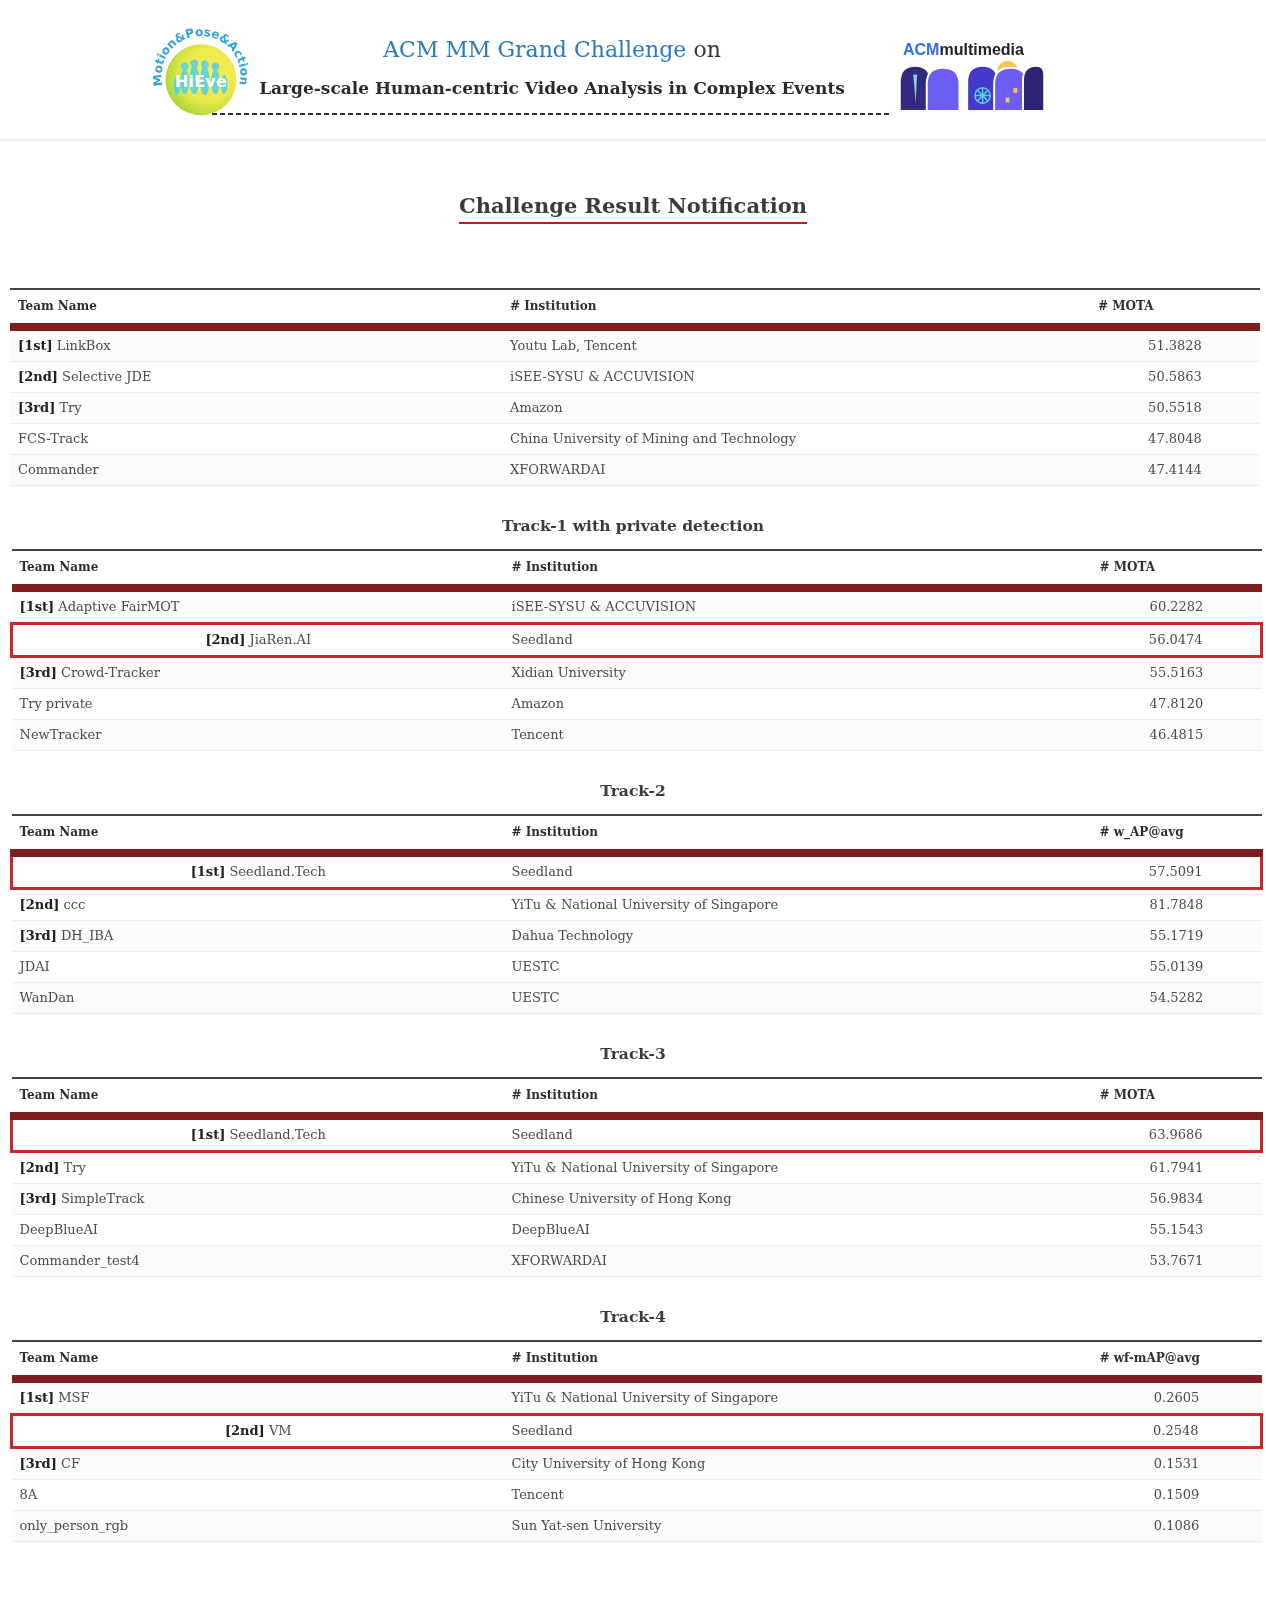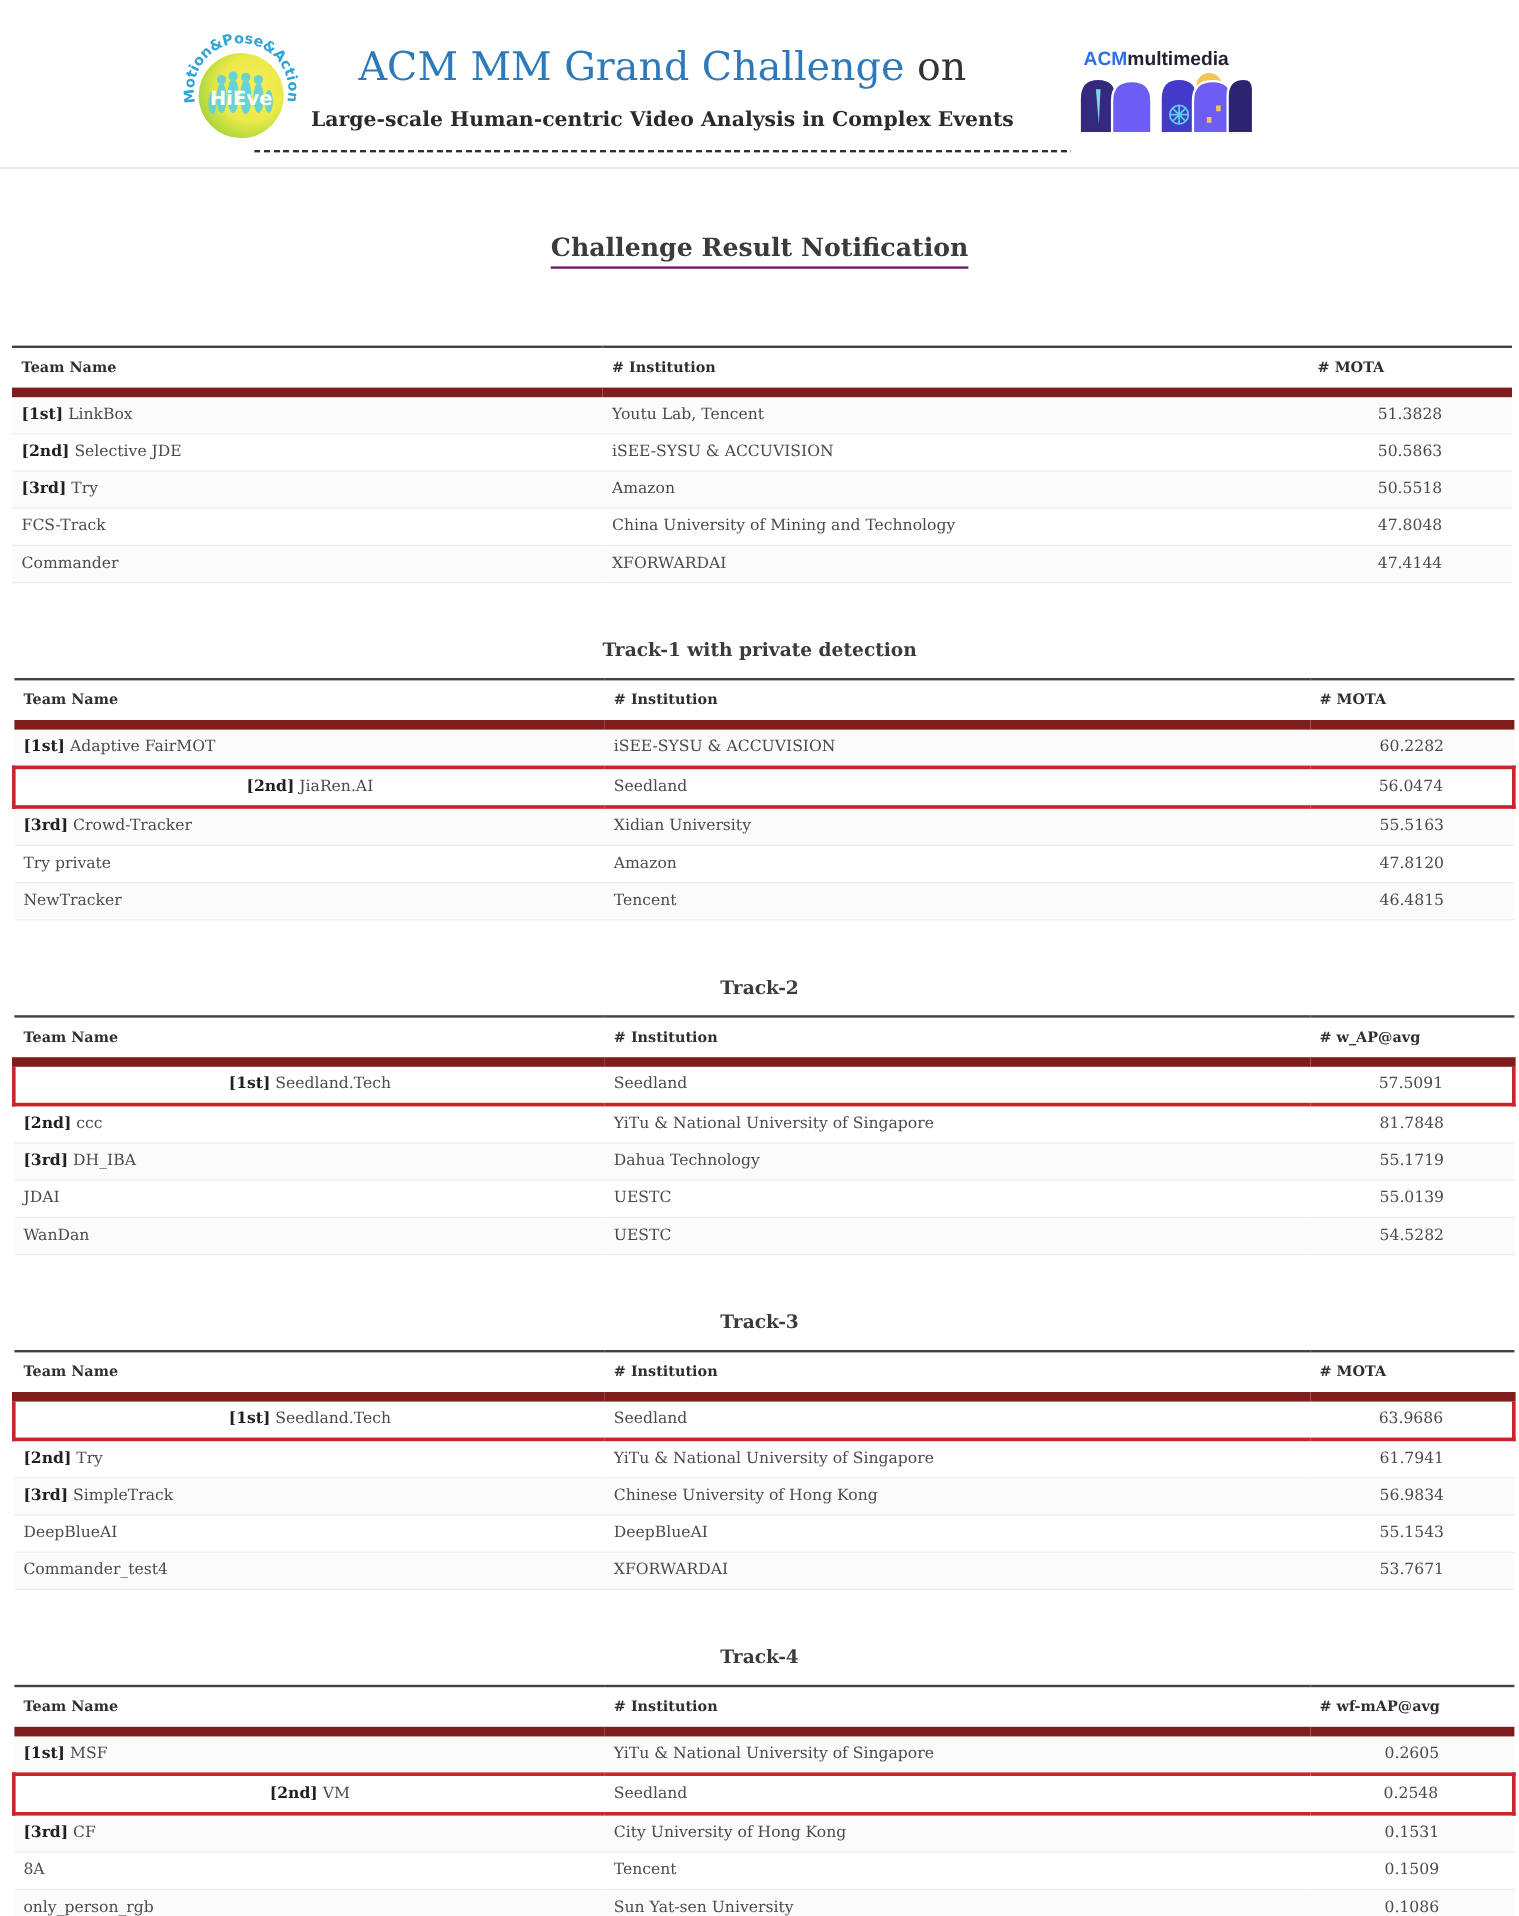--- a/index.html
+++ b/index.html
@@ -7,37 +7,37 @@
   body {
     width: 1266px; min-height: 1597px;
     font-family: "DejaVu Serif", "Liberation Serif", serif;
     color: #3d3d3d;
   }
 
   
   .page-header { position: relative; height: 141px; border-bottom: 2px solid #ededed; }
   .hieve-logo { position: absolute; left: 153px; top: 26px; width: 96px; height: 96px; }
   .header-center { position: absolute; left: 212px; top: 38px; width: 680px; text-align: center; }
-  .main-title { font-size: 33px; font-weight: 500; color: #333; margin: 0; line-height: 1.1; }
+  .main-title { font-size: 22px; font-weight: 500; color: #333; margin: 0; line-height: 1.1; }
   .main-title .blue { color: #2e79b9; }
   .subtitle { font-size: 17px; font-weight: bold; color: #2b2b2b; margin: 17px 0 0 0; line-height: 1.1; }
   .dashed-line { margin-top: 15px; height: 2px;
     background: repeating-linear-gradient(to right, #2f2f2f 0 5px, transparent 5px 8px); }
   .acm-logo { position: absolute; left: 899px; top: 44px; width: 150px; }
   .acm-logo-text { font-family: "Liberation Sans", sans-serif; font-size: 16px; line-height: 12px; margin: 0 0 3px 4px; }
   .acm-logo-text .acm { color: #2f6fe8; font-weight: bold; }
   .acm-logo-text .mm { color: #22222e; font-weight: 600; }
   .acm-logo svg { display: block; }
 
   
   .notification-title { text-align: center; margin: 52px 0 0 0; font-size: 21px; font-weight: bold; color: #3b3b3b; }
-  .notification-title .underlined { display: inline-block; border-bottom: 2px solid #701a75; padding-bottom: 4px; }
+  .notification-title .underlined { display: inline-block; border-bottom: 2px solid #b91c1c; padding-bottom: 4px; }
 
   
-  .track { margin-top: 46px; }
+  .track { margin-top: 30px; }
   .track.first { margin-top: 64px; }
   .track-title { text-align: center; font-size: 15.5px; font-weight: bold; color: #3b3b3b; margin: 0 0 14px 0; }
 
   table.results { width: 1250px; margin: 0 6px 0 10px; border-collapse: collapse; table-layout: fixed; }
   col.c1 { width: 492px; } col.c2 { width: 588px; } col.c3 { width: 170px; }
   table.results th {
     text-align: left; font-size: 12px; color: #2f2f2f; font-weight: bold;
     padding: 9px 8px; border-top: 2px solid #424242; border-bottom: 8px solid #7f1d1d;
     line-height: 15px;
   }

